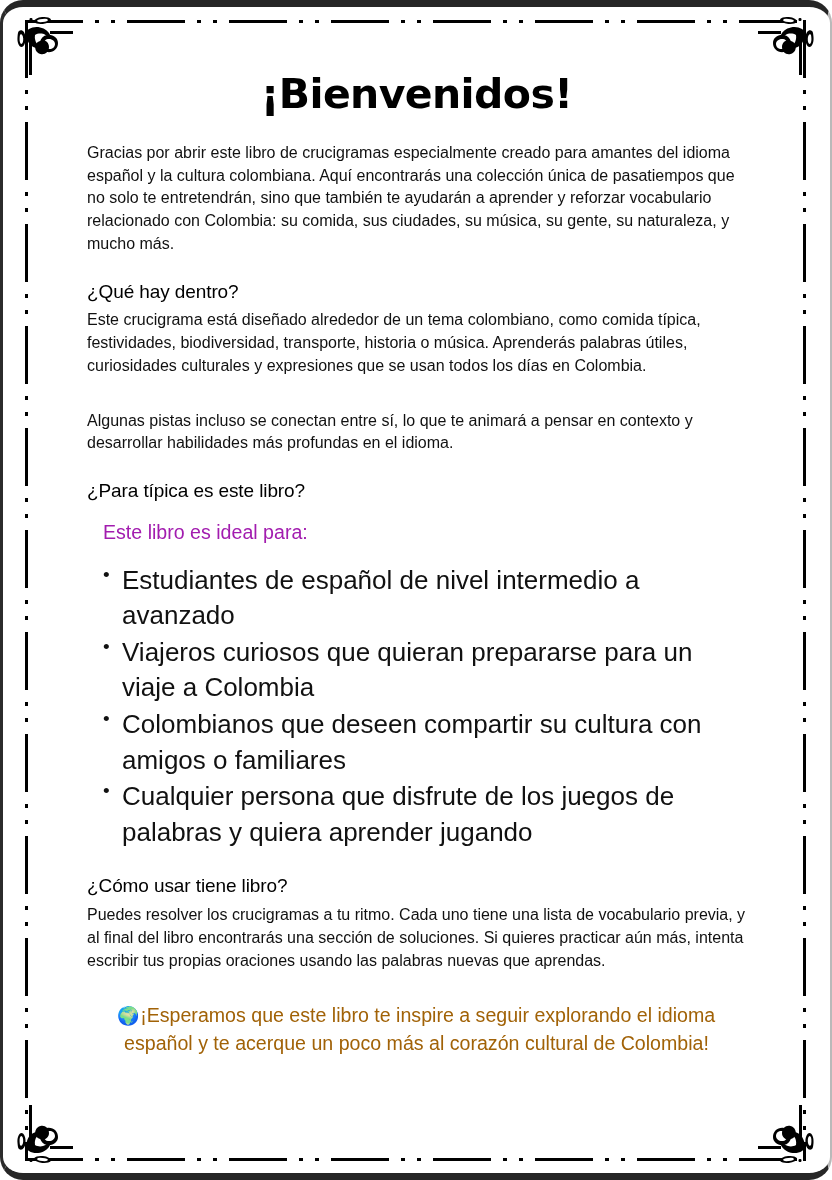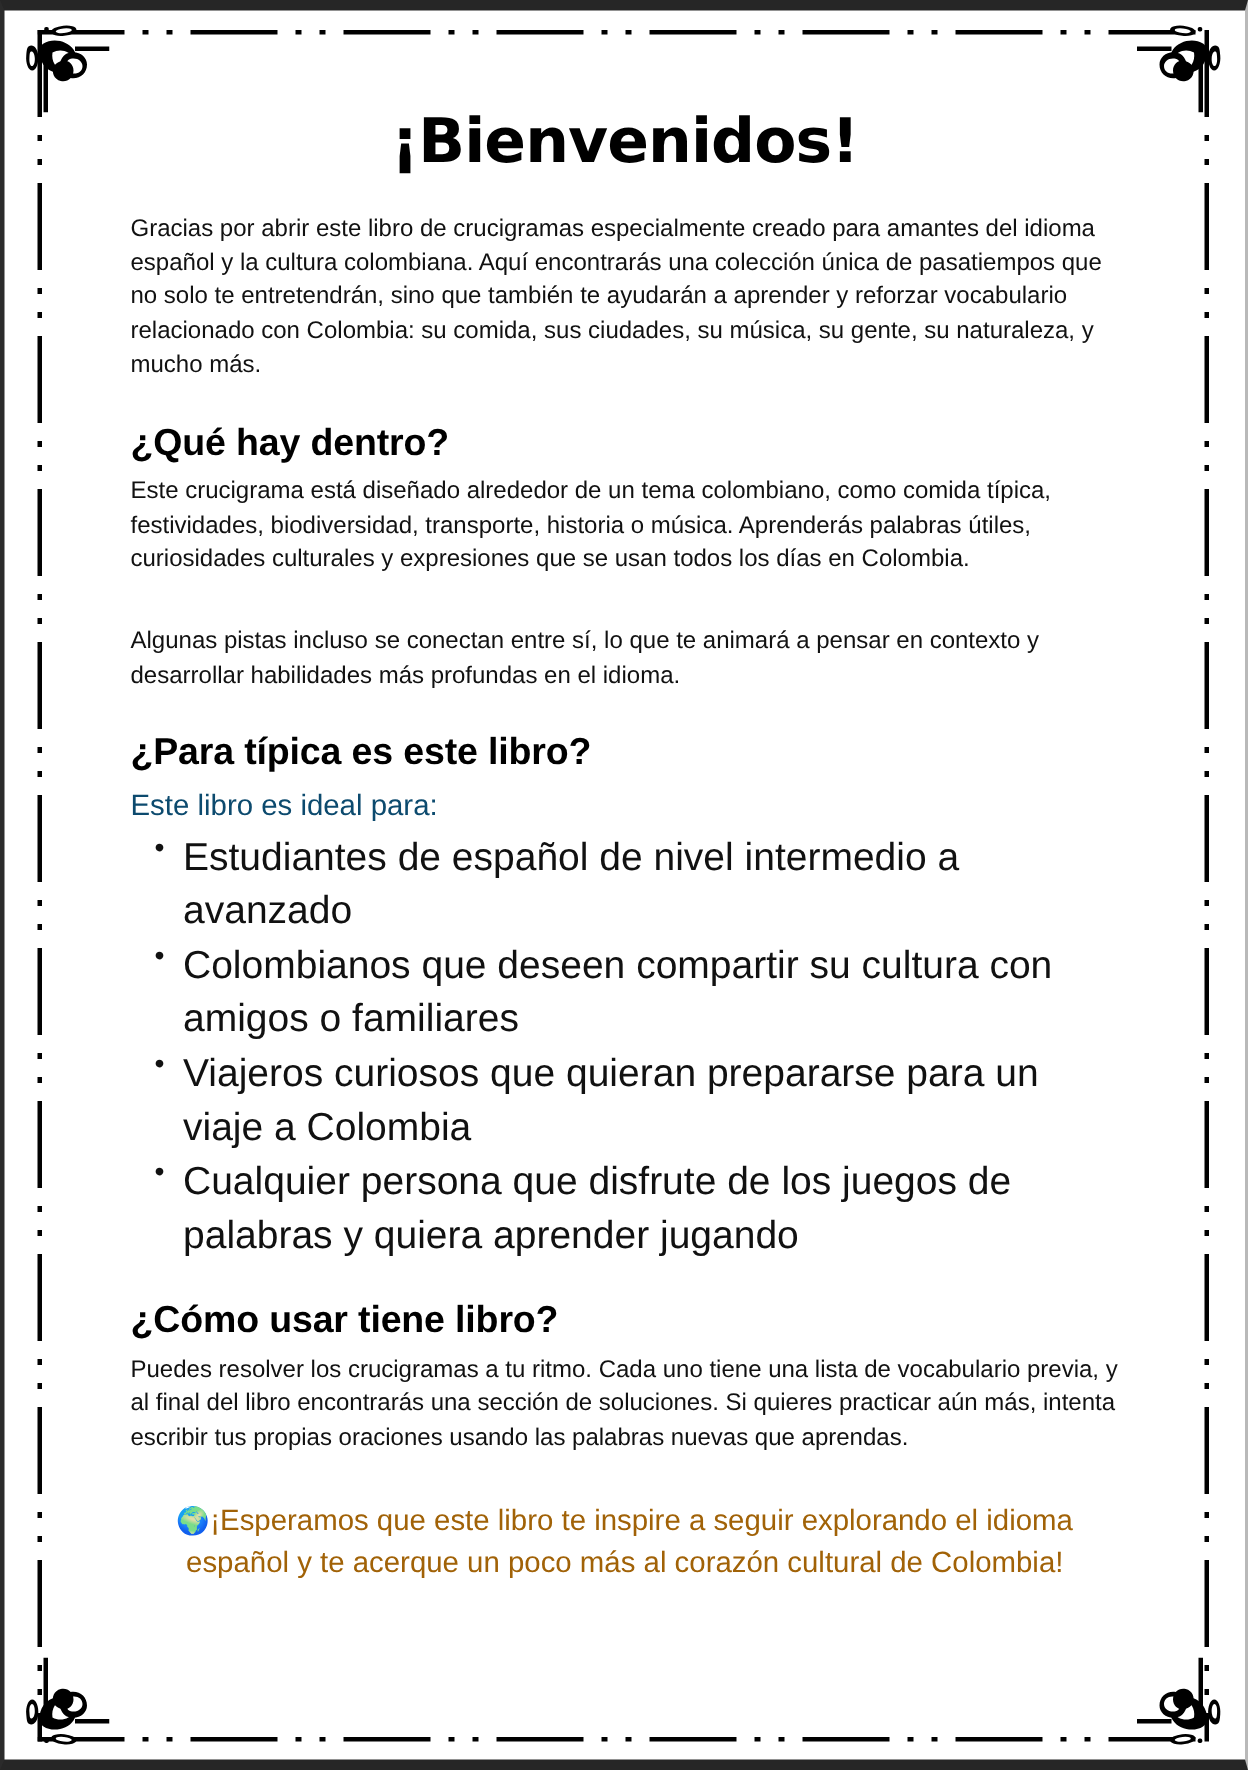--- a/index.html
+++ b/index.html
@@ -21,20 +21,21 @@
     position: relative;
     width: 832px;
     height: 1180px;
     box-sizing: border-box;
     background: #ffffff;
     border-top: 7px solid #262626;
     border-bottom: 7px solid #262626;
     border-left: 3px solid #2b2b2b;
     border-right: 2px solid #b9b9b9;
     overflow: hidden;
+    border-radius: 23px;
   }
 
   
   .frame {
     position: absolute;
     left: 22px;
     right: 24px;
     top: 13px;
     bottom: 12px;
     pointer-events: none;
@@ -102,41 +103,41 @@
     font-family: "DejaVu Sans", sans-serif;
     font-size: 41px;
     font-weight: bold;
     letter-spacing: -0.6px;
     line-height: 1.05;
     color: #000;
   }
 
   h2.section-heading {
     margin: 24px 0 6px 0;
-    font-size: 25px;
-    font-weight: bold;
+    font-size: 19px;
+    font-weight: normal;
     line-height: 1.25;
     letter-spacing: -0.1px;
     color: #000;
   }
 
   p.body-text {
     margin: 0 0 0 0;
     font-size: 16px;
     line-height: 1.42;
     color: #111;
   }
 
   p.body-text + p.body-text { margin-top: 32px; }
 
   p.lead-in {
-    margin: 0;
+    margin: 16px;
     font-size: 19.6px;
     line-height: 1.42;
-    color: #0c4a6e;
+    color: #a21caf;
   }
 
   ul.audience-list {
     margin: 2px 0 0 0;
     padding-left: 35px;
     list-style: none;
   }
 
   ul.audience-list li {
     position: relative;
@@ -263,22 +264,22 @@
     <p class="body-text">Gracias por abrir este libro de crucigramas especialmente creado para amantes del idioma español y la cultura colombiana. Aquí encontrarás una colección única de pasatiempos que no solo te entretendrán, sino que también te ayudarán a aprender y reforzar vocabulario relacionado con Colombia: su comida, sus ciudades, su música, su gente, su naturaleza, y mucho más.</p>
 
     <h2 class="section-heading">¿Qué hay dentro?</h2>
     <p class="body-text">Este crucigrama está diseñado alrededor de un tema colombiano, como comida típica, festividades, biodiversidad, transporte, historia o música. Aprenderás palabras útiles, curiosidades culturales y expresiones que se usan todos los días en Colombia.</p>
     <p class="body-text">Algunas pistas incluso se conectan entre sí, lo que te animará a pensar en contexto y desarrollar habilidades más profundas en el idioma.</p>
 
     <h2 class="section-heading">¿Para típica es este libro?</h2>
     <p class="lead-in">Este libro es ideal para:</p>
     <ul class="audience-list">
       <li>Estudiantes de español de nivel intermedio a avanzado</li>
+      <li>Viajeros curiosos que quieran prepararse para un viaje a Colombia</li>
       <li>Colombianos que deseen compartir su cultura con amigos o familiares</li>
-      <li>Viajeros curiosos que quieran prepararse para un viaje a Colombia</li>
       <li>Cualquier persona que disfrute de los juegos de palabras y quiera aprender jugando</li>
     </ul>
 
     <h2 class="section-heading">¿Cómo usar tiene libro?</h2>
     <p class="body-text">Puedes resolver los crucigramas a tu ritmo. Cada uno tiene una lista de vocabulario previa, y al final del libro encontrarás una sección de soluciones. Si quieres practicar aún más, intenta escribir tus propias oraciones usando las palabras nuevas que aprendas.</p>
 
     <p class="closing-note">
       <span class="globe-emoji">🌍</span><span>¡Esperamos que este libro te inspire a seguir explorando el idioma español y te acerque un poco más al corazón cultural de Colombia!</span>
     </p>
 

